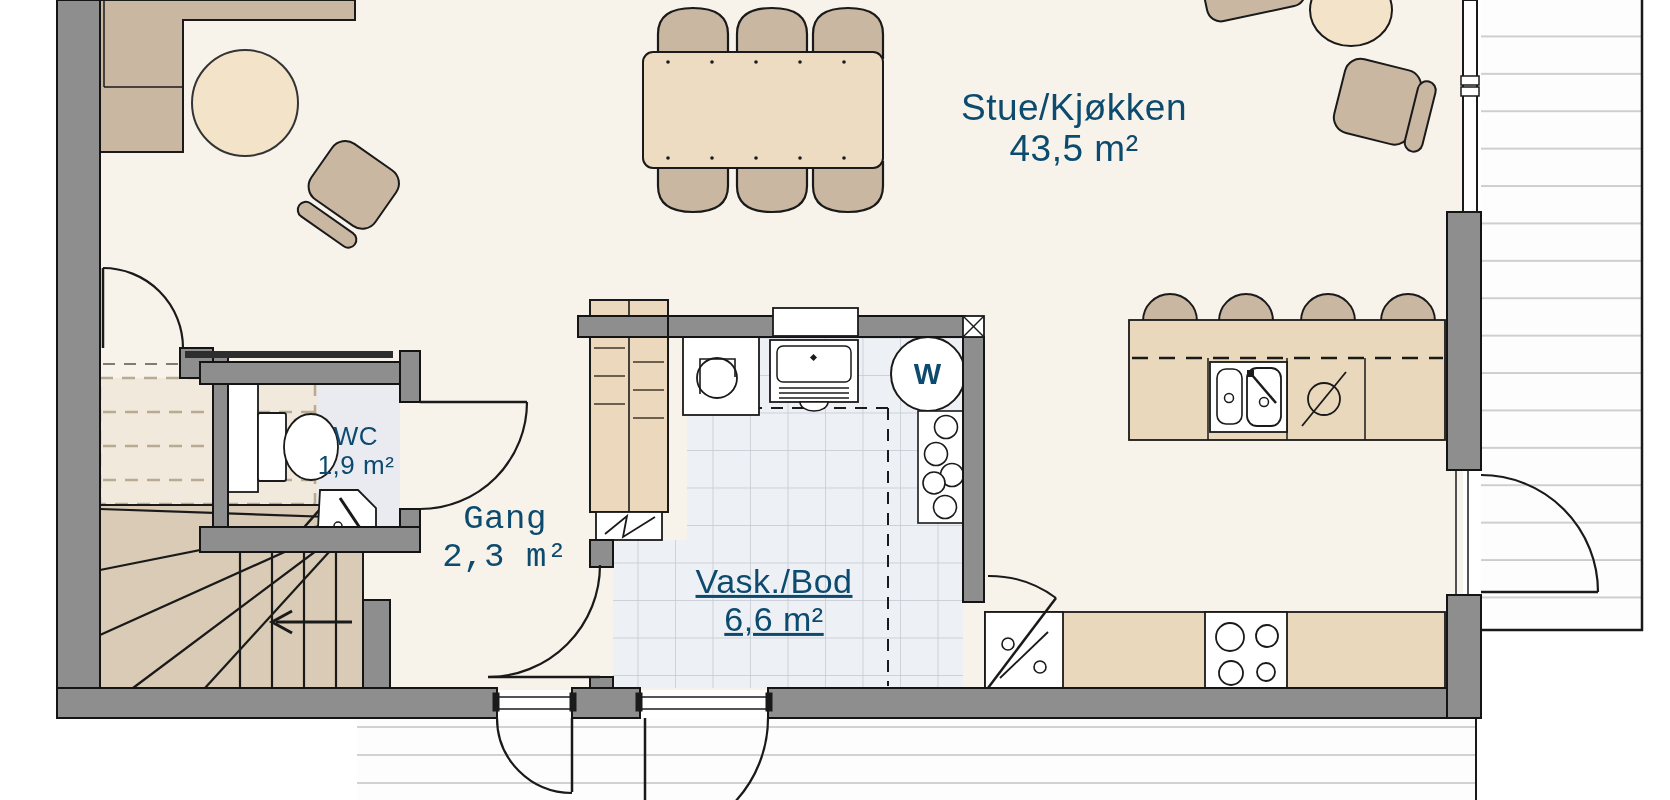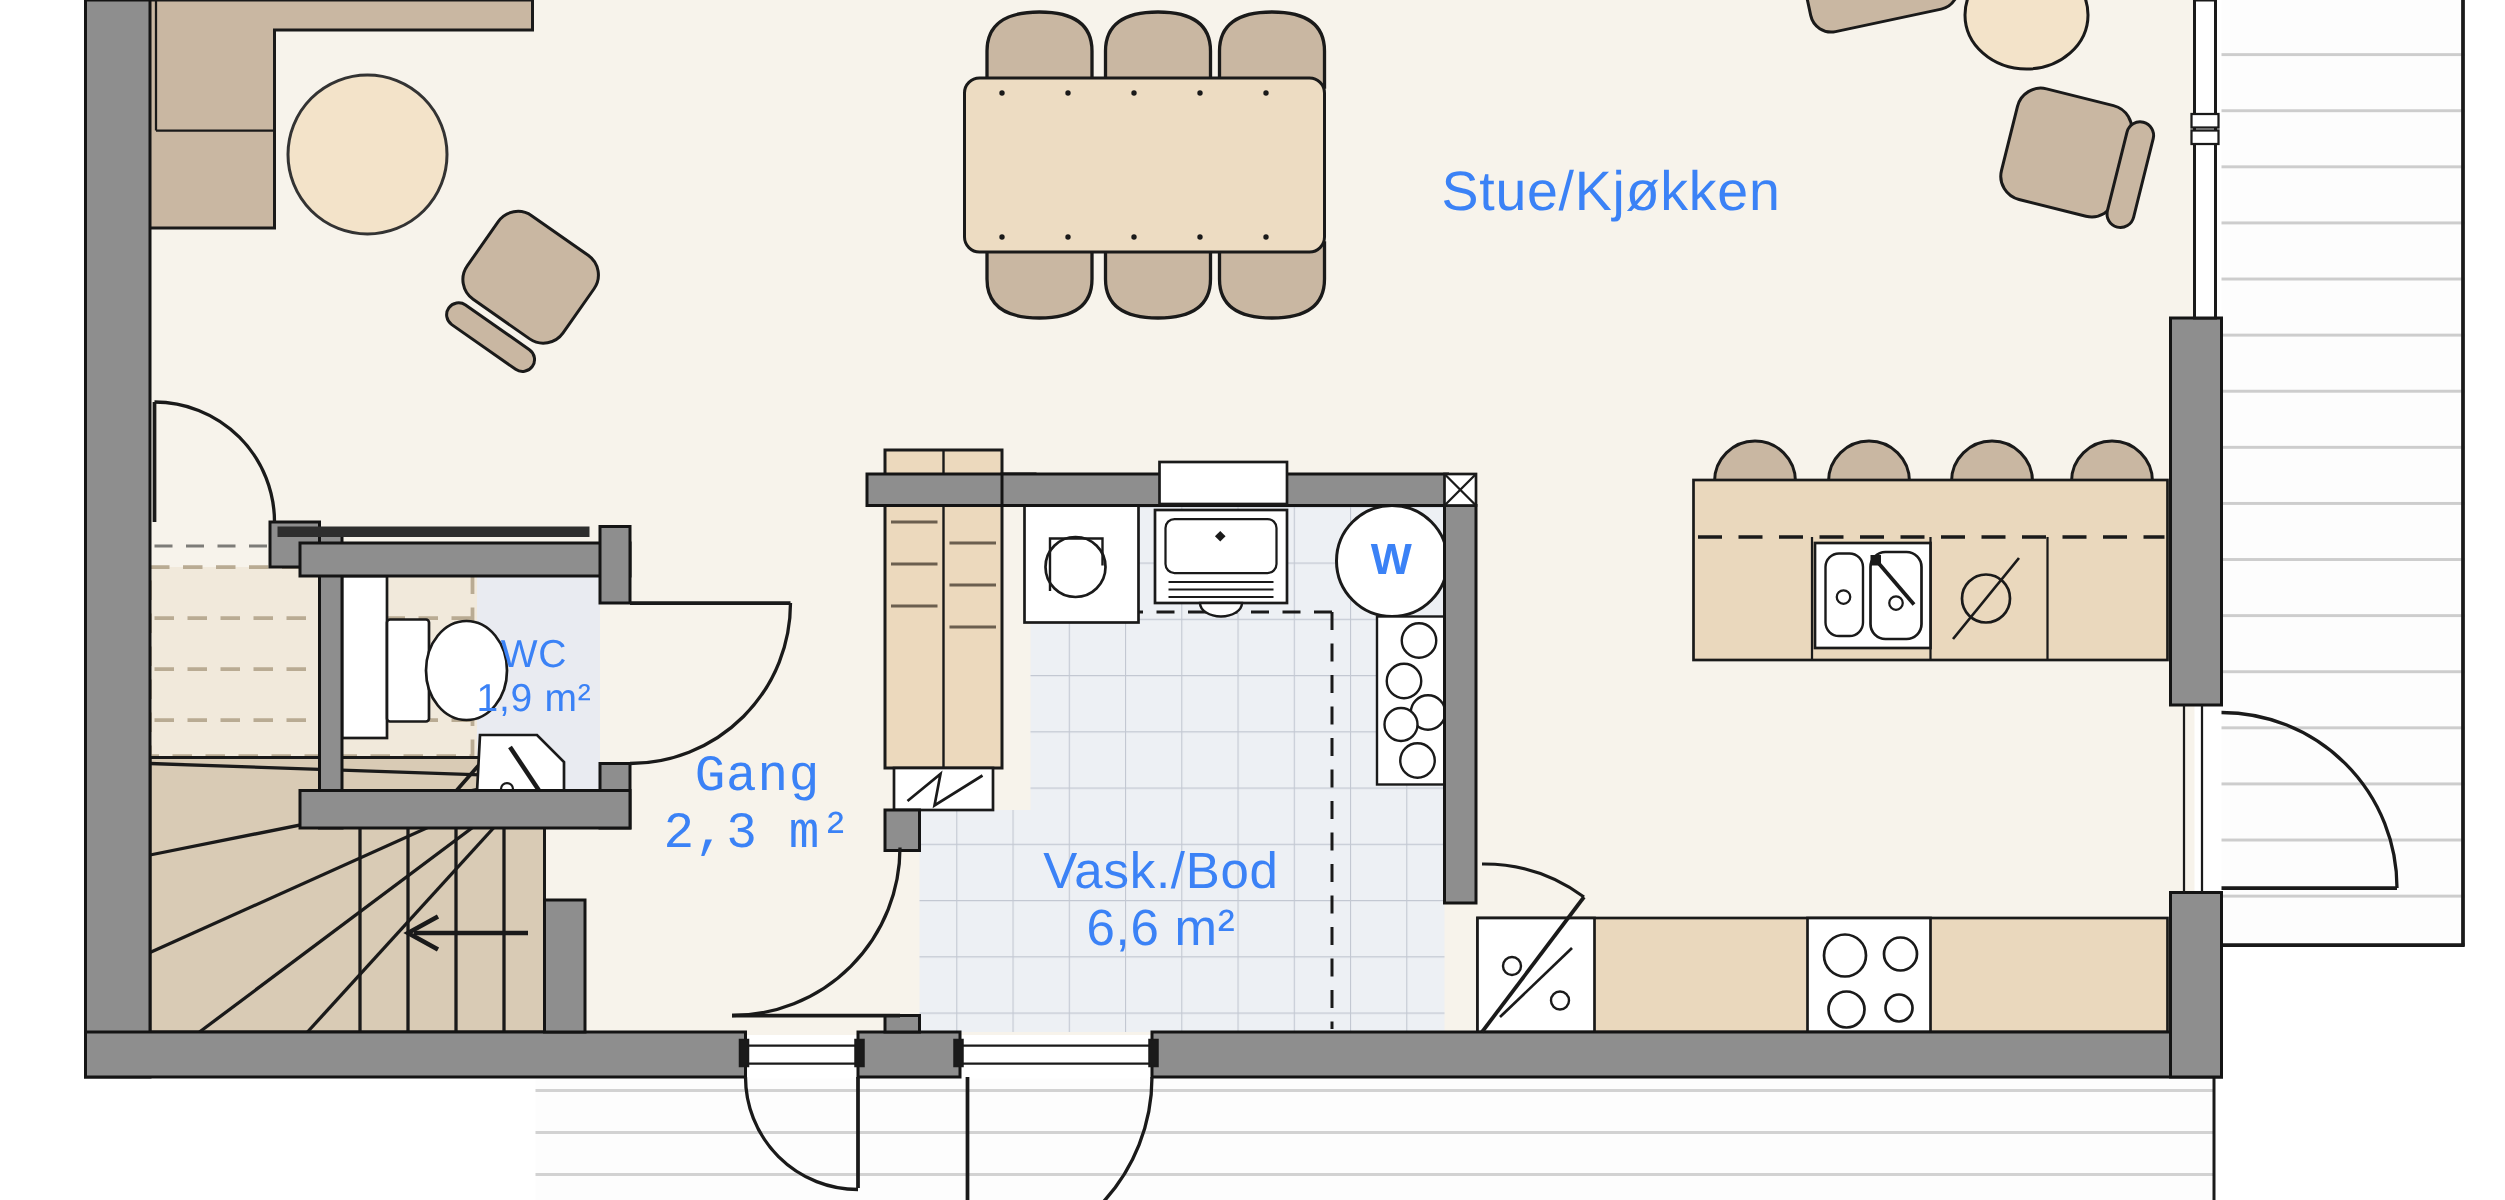--- a/index.html
+++ b/index.html
@@ -1,20 +1,20 @@
 <!DOCTYPE html>
 <html><head>
 <meta charset="utf-8">
 <style>
   html,body{margin:0;padding:0;background:#ffffff;}
   .canvas{position:relative;width:1670px;height:800px;background:#ffffff;overflow:hidden;
           font-family:"Liberation Sans",sans-serif;}
   .canvas svg{position:absolute;left:0;top:0;}
   .lbl{position:absolute;transform:translate(-50%,-50%);text-align:center;
-       color:#3b82f6;white-space:nowrap;line-height:1.12;letter-spacing:.5px;}
+       color:#0c4a6e;white-space:nowrap;line-height:1.12;letter-spacing:.5px;}
   .lbl-big{font-size:37px;}
   .lbl-mid{font-size:34px;}
   .lbl-wc{font-size:26px;}
   .lbl-w{font-size:29px;font-weight:bold;letter-spacing:1px;}
 </style>
 </head>
 <body>
 
 <div class="canvas">
 
@@ -304,32 +304,33 @@
 
     <g>
       <line x1="645" y1="718" x2="645" y2="800" stroke-width="2.5"></line>
       <path d="M768 718 A 123 123 0 0 1 645 841" stroke-width="2.2"></path>
     </g>
   </g>
 </svg>
 
 <div class="lbl lbl-big" style="left:1074px;top:128px;">
   <div>Stue/Kjøkken</div>
+  <div>43,5 m²</div>
 </div>
 
 <div class="lbl lbl-wc" style="left:356px;top:451px;">
   <div>WC</div>
   <div>1,9 m²</div>
 </div>
 
 <div class="lbl lbl-mid" style="left:505px;top:538px;font-family:Liberation Mono, monospace;">
   <div>Gang</div>
   <div>2,3 m²</div>
 </div>
 
-<div class="lbl lbl-mid" style="left:774px;top:600px;" able="false">
+<div class="lbl lbl-mid" style="left:774px;top:600px;text-decoration:underline;" able="false">
   <div>Vask./Bod</div>
   <div>6,6 m²</div>
 </div>
 
 <div class="lbl lbl-w" style="left:928px;top:374px;">W</div>
 
 </div>
 
 </body></html>

